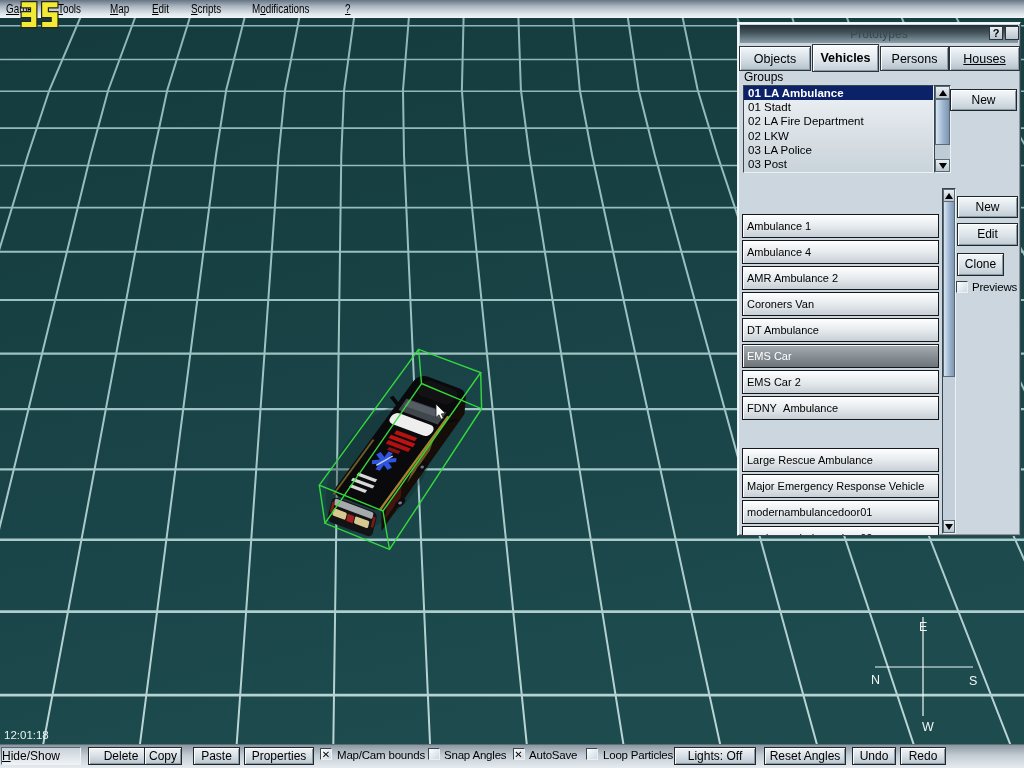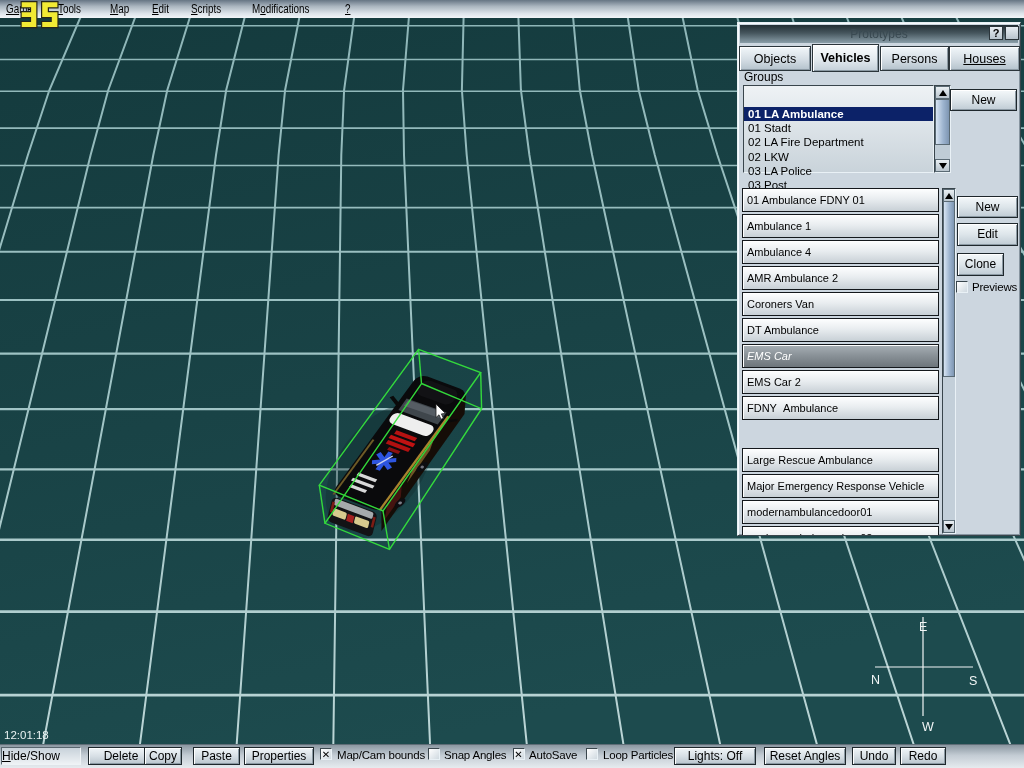--- a/index.html
+++ b/index.html
@@ -25,42 +25,42 @@
  background:linear-gradient(180deg,#f2f7fa 0%,#d4dde4 55%,#b4c2cc 100%);
  border:1px solid #2b353b;box-shadow:inset 1px 1px 0 #fff,inset -1px -1px 0 #8b99a3;
  line-height:24px;color:#000;}
 .tab.active{top:20.5px;height:28.5px;font-weight:bold;
  background:linear-gradient(180deg,#fbfdfe 0%,#e3eaef 55%,#c3cfd8 100%);line-height:26px;}
 #grlabel{position:absolute;left:6px;top:47px;font-size:12px;color:#000;}
 #groupbox{position:absolute;left:5px;top:62px;width:191px;height:88px;
  background:linear-gradient(180deg,#eef2f5,#c9d3da);
  border:1px solid;border-color:#39454c #e9f1f6 #e9f1f6 #39454c;}
 .grow{height:14.2px;font-size:11.5px;line-height:14px;padding-left:4px;color:#000;white-space:nowrap;overflow:hidden;}
-.grow.gsel{background:#0c2268;color:#fff;font-weight:bold;margin-top:21px;}
+.grow.gsel{background:#0c2268;color:#fff;font-weight:bold;}
 #gscroll{position:absolute;left:196px;top:62px;width:17px;height:88px;
  background:#bfccd6;border:1px solid;border-color:#39454c #e9f1f6 #e9f1f6 #39454c;}
 #lscroll{position:absolute;left:204px;top:165px;width:14px;height:346px;
  background:#c3cfd9;border:1px solid;border-color:#39454c #e9f1f6 #e9f1f6 #39454c;}
 .sbtn{position:absolute;left:0;width:100%;height:13px;
  background:linear-gradient(180deg,#e9eff3,#b9c5ce);border:1px solid #5a6a74;}
 .sbtn:after{content:"";position:absolute;left:50%;top:50%;transform:translate(-50%,-50%);
  border-left:4px solid transparent;border-right:4px solid transparent;}
 .sbtn.up:after{border-bottom:6px solid #000;}
 .sbtn.dn:after{border-top:6px solid #000;}
 .sthumb{position:absolute;left:0;width:100%;
  background:linear-gradient(90deg,#d7e4f2 0%,#9db4cf 55%,#7e96b2 100%);
  border:1px solid #5a6a74;}
 .btn{position:absolute;font-size:12px;text-align:center;color:#000;
  background:linear-gradient(180deg,#f4f8fa 0%,#dde5ea 50%,#bfcbd4 100%);
  border:1px solid #1e272c;box-shadow:inset 1px 1px 0 #fff,inset -1px -1px 0 #8b99a3;}
 .pitem{position:absolute;left:4px;width:197px;height:24px;font-size:11px;
  line-height:23px;padding-left:4px;color:#000;white-space:nowrap;overflow:hidden;
  background:linear-gradient(180deg,#fdfeff 0%,#e9edf0 45%,#c8d0d6 100%);
  border:1px solid #14181c;box-shadow:inset 1px 1px 0 #fff;}
-.pitem.sel{background:linear-gradient(180deg,#a8b0b6 0%,#8b9399 45%,#6d757b 100%);color:#fff;font-style:italic;}
+.pitem.sel{background:linear-gradient(180deg,#a8b0b6 0%,#8b9399 45%,#6d757b 100%);color:#fff;}
 .cb{position:absolute;width:12px;height:12px;background:linear-gradient(135deg,#fff,#cfd9e0);
  border:1px solid;border-color:#39454c #e9f1f6 #e9f1f6 #39454c;font-size:10px;line-height:11px;
  text-align:center;color:#000;}
 .cblabel{position:absolute;font-size:11.5px;color:#000;letter-spacing:-0.2px;}
 
 #toolbar{position:absolute;left:0;top:744px;width:1024px;height:24px;z-index:5;
  background:linear-gradient(180deg,#8b97a1 0%,#c3ccd4 45%,#e6ebef 100%);
  border-top:1px solid #5f6d77;font-size:12px;}
 .tbbtn{position:absolute;top:1.5px;height:18px;font-size:12px;text-align:center;color:#000;
  background:linear-gradient(180deg,#f0f5f8 0%,#d8e0e6 50%,#b9c5cd 100%);
@@ -232,21 +232,20 @@
 <div class="grow">02 LKW</div>
 <div class="grow">03 LA Police</div>
 <div class="grow">03 Post</div>
   </div>
   <div id="gscroll">
     <div class="sbtn up" style="top:0;"></div>
     <div class="sbtn dn" style="bottom:0;"></div>
     <div class="sthumb" style="top:13px;height:46px;"></div>
   </div>
   <div class="btn" style="left:212px;top:66px;width:67px;height:22px;line-height:20px;">New</div>
-<div class="pitem" style="top:165.2px">01 Ambulance FDNY 01</div>
 <div class="pitem" style="top:191.2px">Ambulance 1</div>
 <div class="pitem" style="top:217.2px">Ambulance 4</div>
 <div class="pitem" style="top:243.2px">AMR Ambulance 2</div>
 <div class="pitem" style="top:269.2px">Coroners Van</div>
 <div class="pitem" style="top:295.2px">DT Ambulance</div>
 <div class="pitem sel" style="top:321.2px">EMS Car</div>
 <div class="pitem" style="top:347.2px">EMS Car 2</div>
 <div class="pitem" style="top:373.2px">FDNY&nbsp;&nbsp;Ambulance</div>
 <div class="pitem" style="top:425.2px">Large Rescue Ambulance</div>
 <div class="pitem" style="top:451.2px">Major Emergency Response Vehicle</div>

